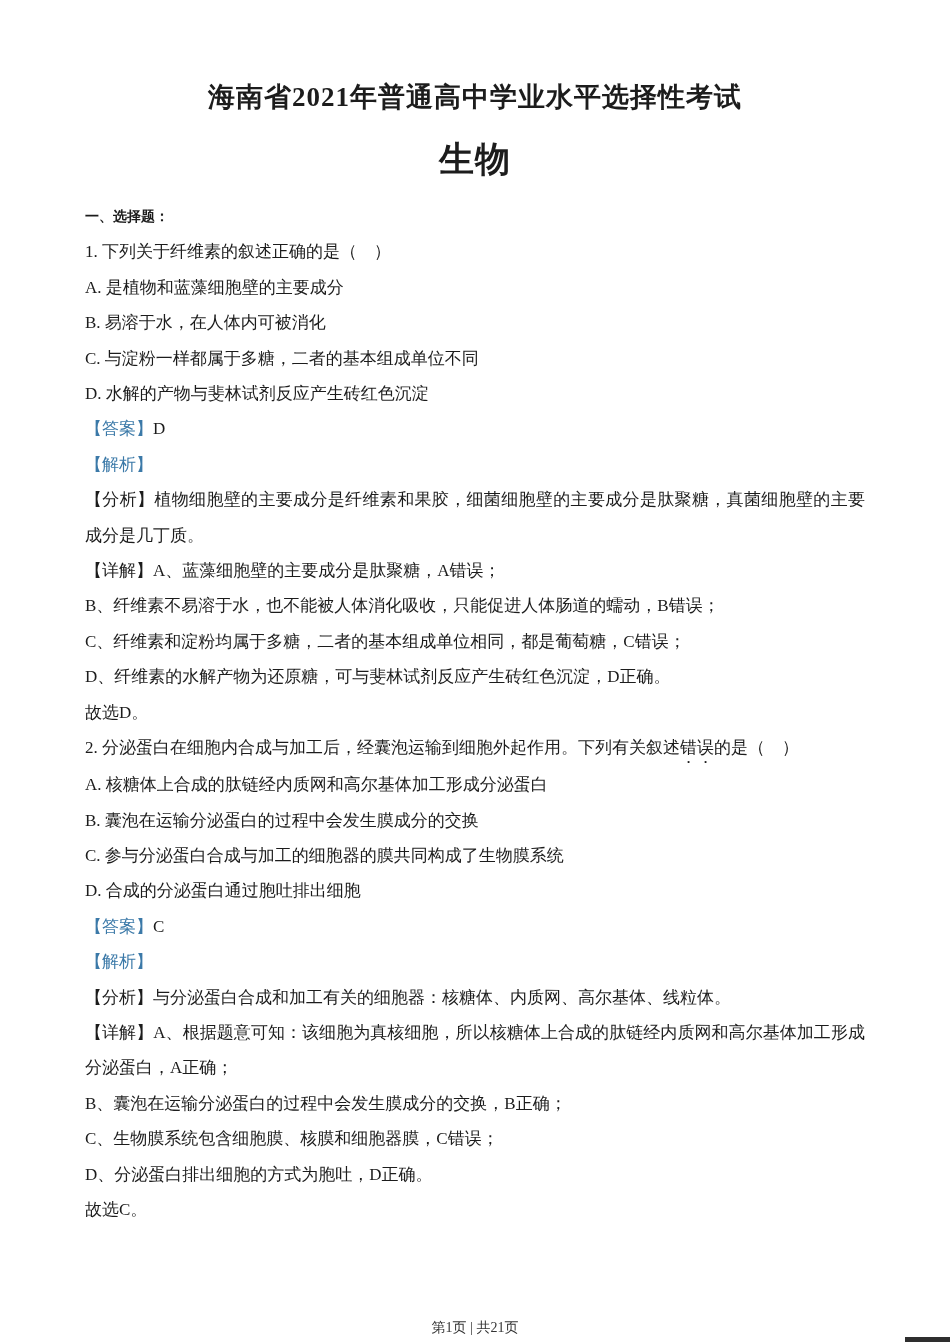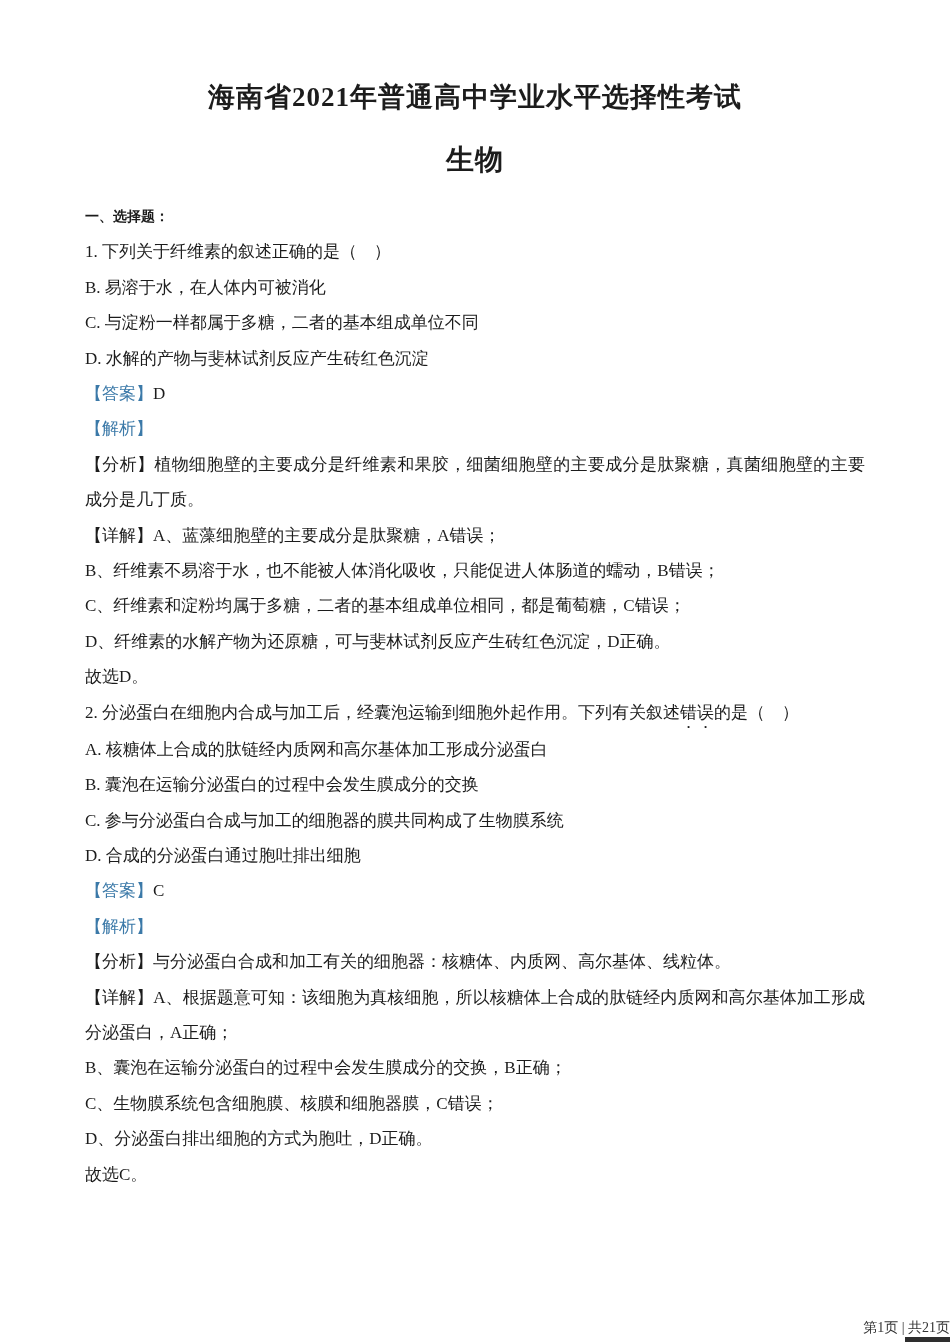--- a/index.html
+++ b/index.html
@@ -18,21 +18,21 @@
   .doc-title {
     position: absolute; top: 80px; left: 0; right: 0;
     text-align: center;
     font-size: 27px; font-weight: bold;
     line-height: 34px;
     letter-spacing: 1px;
   }
   .doc-subtitle {
     position: absolute; top: 143px; left: 0; right: 0;
     text-align: center;
-    font-size: 28px; font-weight: bold;
+    font-size: 35px; font-weight: bold;
     line-height: 34px;
     letter-spacing: 1px;
   }
   .body-text {
     position: absolute; top: 199px; left: 85px;
     width: 780px;
     font-size: 17px;
     line-height: 35.4px;
     text-align: justify;
     text-justify: inter-ideograph;
@@ -41,21 +41,21 @@
   .line.bold { font-weight: bold; font-size: 14px; }
   .seg-blue { color: var(--accent, #3b79a8); }
   .seg-em {
     -webkit-text-emphasis: dot;
     -webkit-text-emphasis-position: under right;
     text-emphasis: dot;
     text-emphasis-position: under right;
   }
   .footer {
     position: absolute; top: 1318px; left: 0; right: 0;
-    text-align: right;
+    text-align: center;
     font-size: 14px;
     color: var(--footer-color, #333333);
     line-height: 20px;
   }
   .scrollbar-thumb {
     position: absolute;
     top: 1337px; right: 0;
     width: 45px; height: 5px;
     background: var(--scrollbar-color, #2e2e2e);
   }
@@ -65,20 +65,21 @@
 
 <div class="page">
 
   <div class="doc-title">海南省2021年普通高中学业水平选择性考试</div>
 
   <div class="doc-subtitle">生物</div>
 
   <div class="body-text" id="paragraphs">
       <div class="line bold"><span>一、选择题：</span></div>
       <div class="line"><span>1. 下列关于纤维素的叙述正确的是（　）</span></div>
+      <div class="line"><span>A. 是植物和蓝藻细胞壁的主要成分</span></div>
       <div class="line"><span>B. 易溶于水，在人体内可被消化</span></div>
       <div class="line"><span>C. 与淀粉一样都属于多糖，二者的基本组成单位不同</span></div>
       <div class="line"><span>D. 水解的产物与斐林试剂反应产生砖红色沉淀</span></div>
       <div class="line"><span class="seg-blue">【答案】</span><span>D</span></div>
       <div class="line"><span class="seg-blue">【解析】</span></div>
       <div class="line"><span>【分析】植物细胞壁的主要成分是纤维素和果胶，细菌细胞壁的主要成分是肽聚糖，真菌细胞壁的主要成分是几丁质。</span></div>
       <div class="line"><span>【详解】A、蓝藻细胞壁的主要成分是肽聚糖，A错误；</span></div>
       <div class="line"><span>B、纤维素不易溶于水，也不能被人体消化吸收，只能促进人体肠道的蠕动，B错误；</span></div>
       <div class="line"><span>C、纤维素和淀粉均属于多糖，二者的基本组成单位相同，都是葡萄糖，C错误；</span></div>
       <div class="line"><span>D、纤维素的水解产物为还原糖，可与斐林试剂反应产生砖红色沉淀，D正确。</span></div>

